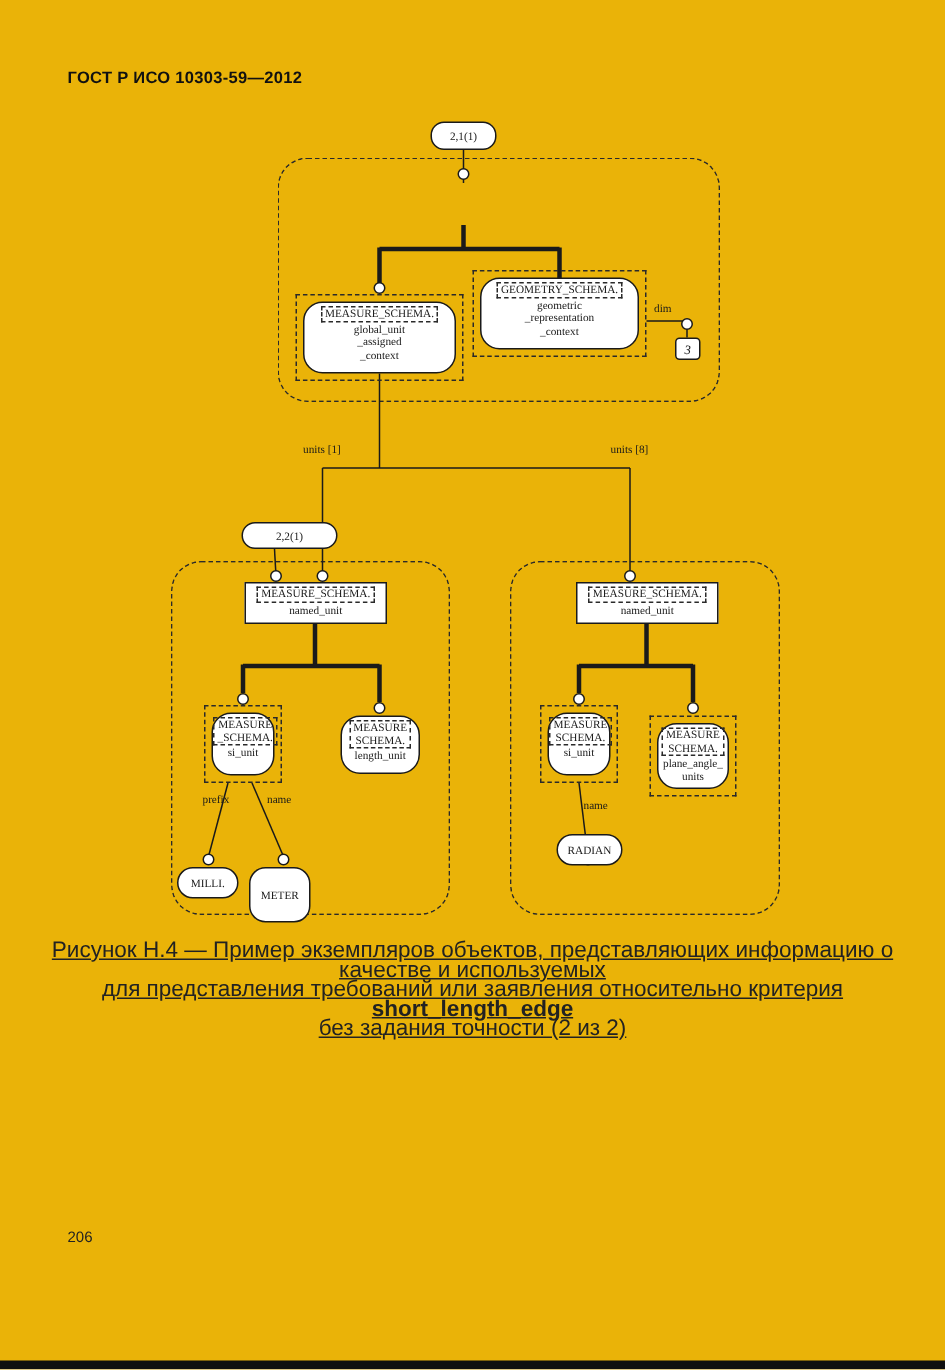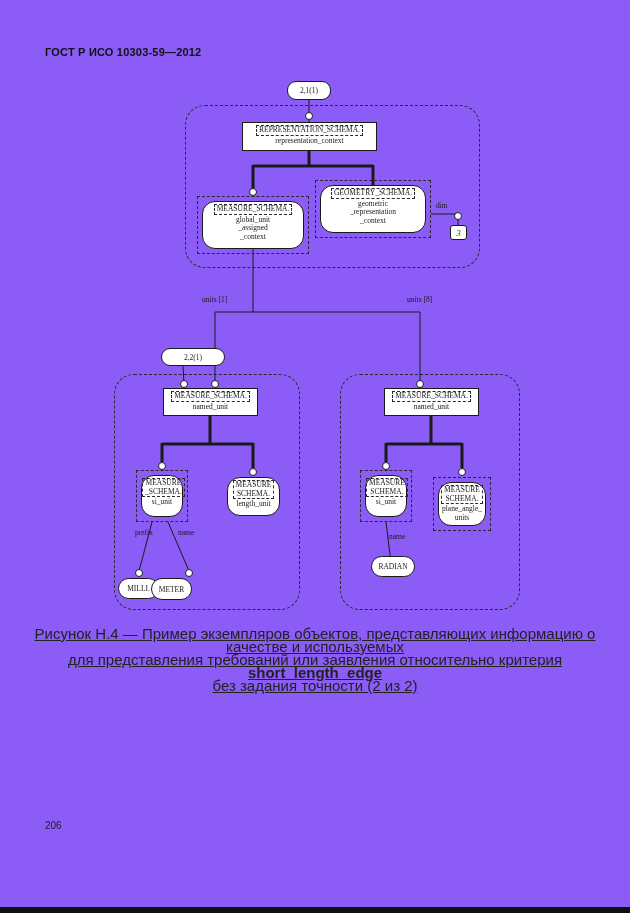--- a/index.html
+++ b/index.html
@@ -1,18 +1,18 @@
 <!DOCTYPE html>
 <html><head>
 <meta charset="utf-8">
 <style>
   * { margin:0; padding:0; box-sizing:border-box; }
   html,body { background:#ffffff; }
   .page {
-    position:relative; width:630px; height:913px; background:#8b5cf6;
+    position:relative; width:630px; height:913px; background:#eab308;
     font-family:"Liberation Serif", serif; color:#1a1a1a; overflow:hidden;
   }
   .hdr {
     position:absolute; left:45px; top:46px;
     font-family:"Liberation Sans", sans-serif; font-weight:bold; font-size:11px;
     letter-spacing:0.2px; color:#111;
   }
   .container { position:absolute; border:1.3px dashed #2a2a2a; border-radius:20px; }
   .entity {
     position:absolute; border:1px solid #1a1a1a; background:#fff;
@@ -104,24 +104,20 @@
       <circle cx="462" cy="472" r="3.5"></circle>
       <circle cx="139" cy="573" r="3.5"></circle>
       <circle cx="189" cy="573" r="3.5"></circle>
       <circle cx="392" cy="573" r="3.5"></circle>
     </g>
   </svg>
 
   <div class="ovalref" style="left:287px; top:81px; width:44px; height:19px;">2,1(1)</div>
   <div class="ovalref" style="left:161px; top:348px; width:64px; height:18px;">2,2(1)</div>
 
-  <div class="entity" style="left:242px; top:122px; width:135px; height:29px;">
-    <span class="schema">REPRESENTATION_SCHEMA.</span>
-    <div class="eline">representation_context</div>
-  </div>
 
   <div class="dashedwrap" style="left:197px; top:196px; width:112px; height:58px;">
     <div class="entity round">
       <span class="schema">MEASURE_SCHEMA.</span>
       <div class="eline">global_unit</div>
       <div class="eline">_assigned</div>
       <div class="eline">_context</div>
     </div>
   </div>
 
@@ -160,21 +156,21 @@
       <span class="sline">MEASURE</span>
       <span class="sline">SCHEMA.</span>
     </span>
     <div class="eline">length_unit</div>
   </div>
 
   <span class="lbl" style="left:135px; top:528px;">prefix</span>
   <span class="lbl" style="left:178px; top:528px;">name</span>
 
   <div class="stadium" style="left:118px; top:578px; width:41px; height:21px;">MILLI.</div>
-  <div class="stadium" style="left:151px; top:578px; width:41px; height:22px;">METER</div>
+  <div class="stadium" style="left:166px; top:578px; width:41px; height:37px;">METER</div>
 
   <div class="entity" style="left:384px; top:388px; width:95px; height:28px;">
     <span class="schema">MEASURE_SCHEMA.</span>
     <div class="eline">named_unit</div>
   </div>
 
   <div class="dashedwrap" style="left:360px; top:470px; width:52px; height:52px;">
     <div class="entity round">
       <span class="schema">
         <span class="sline">MEASURE</span>

